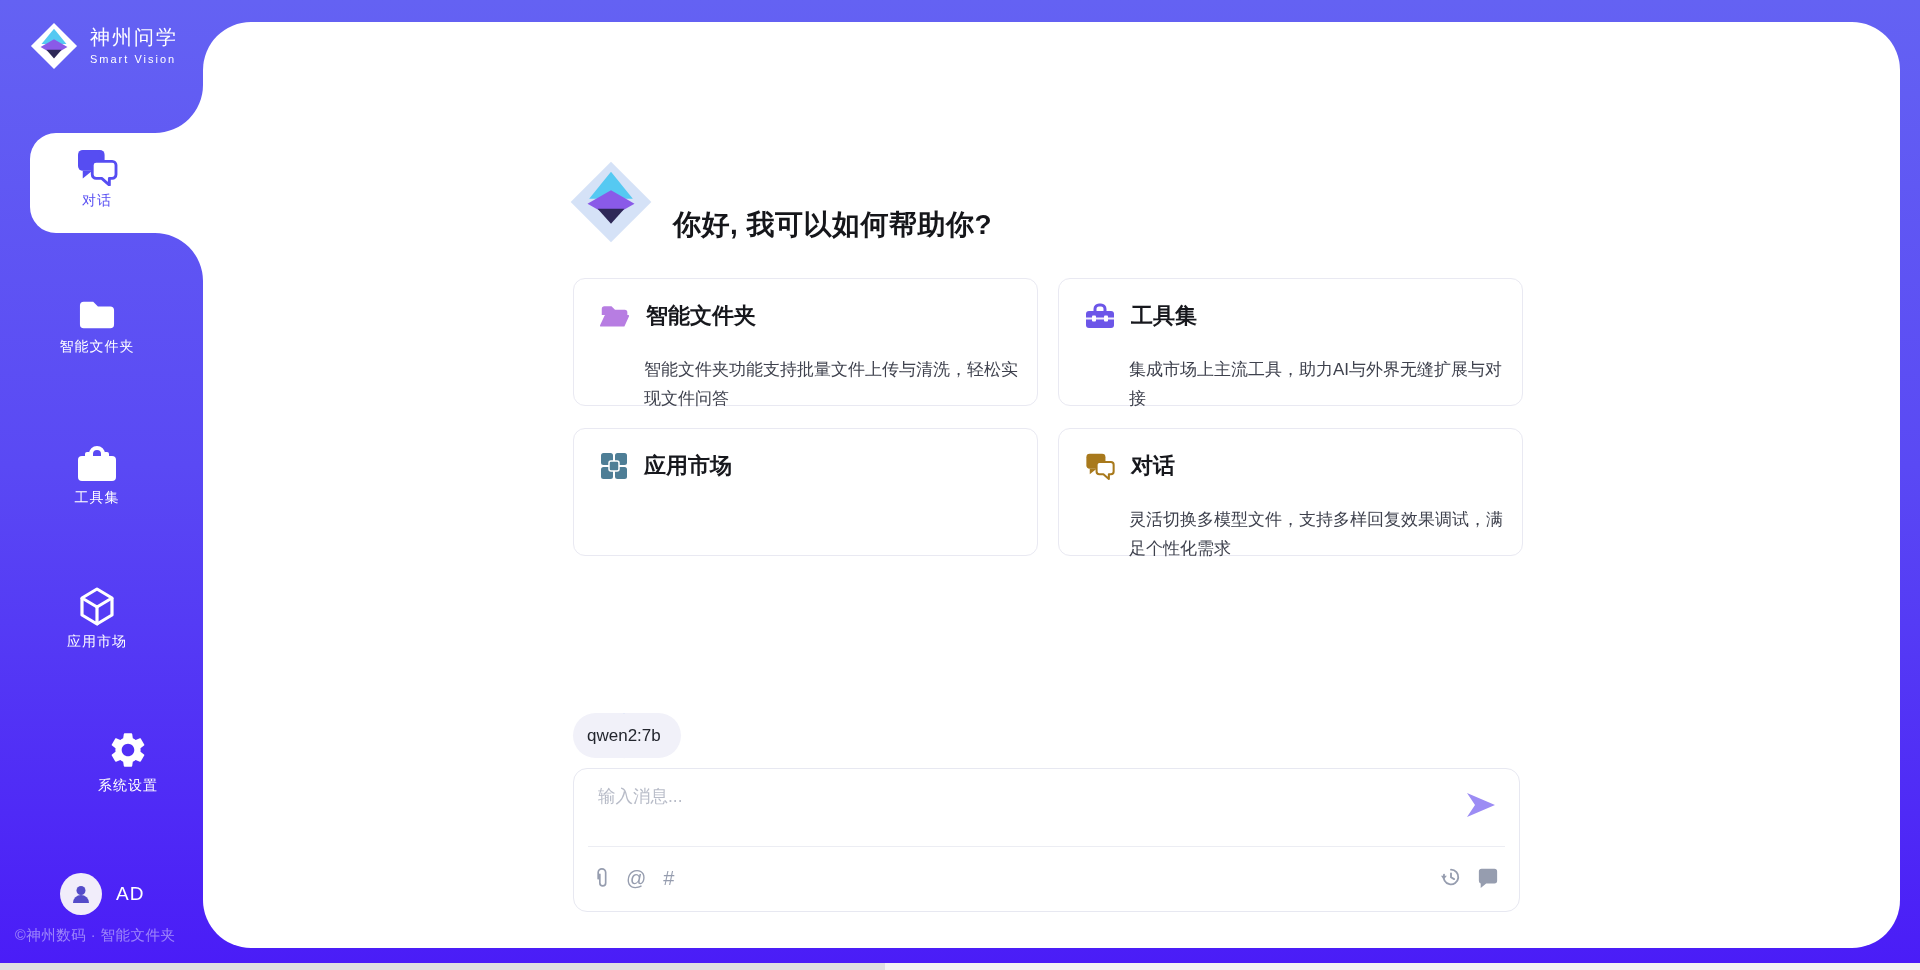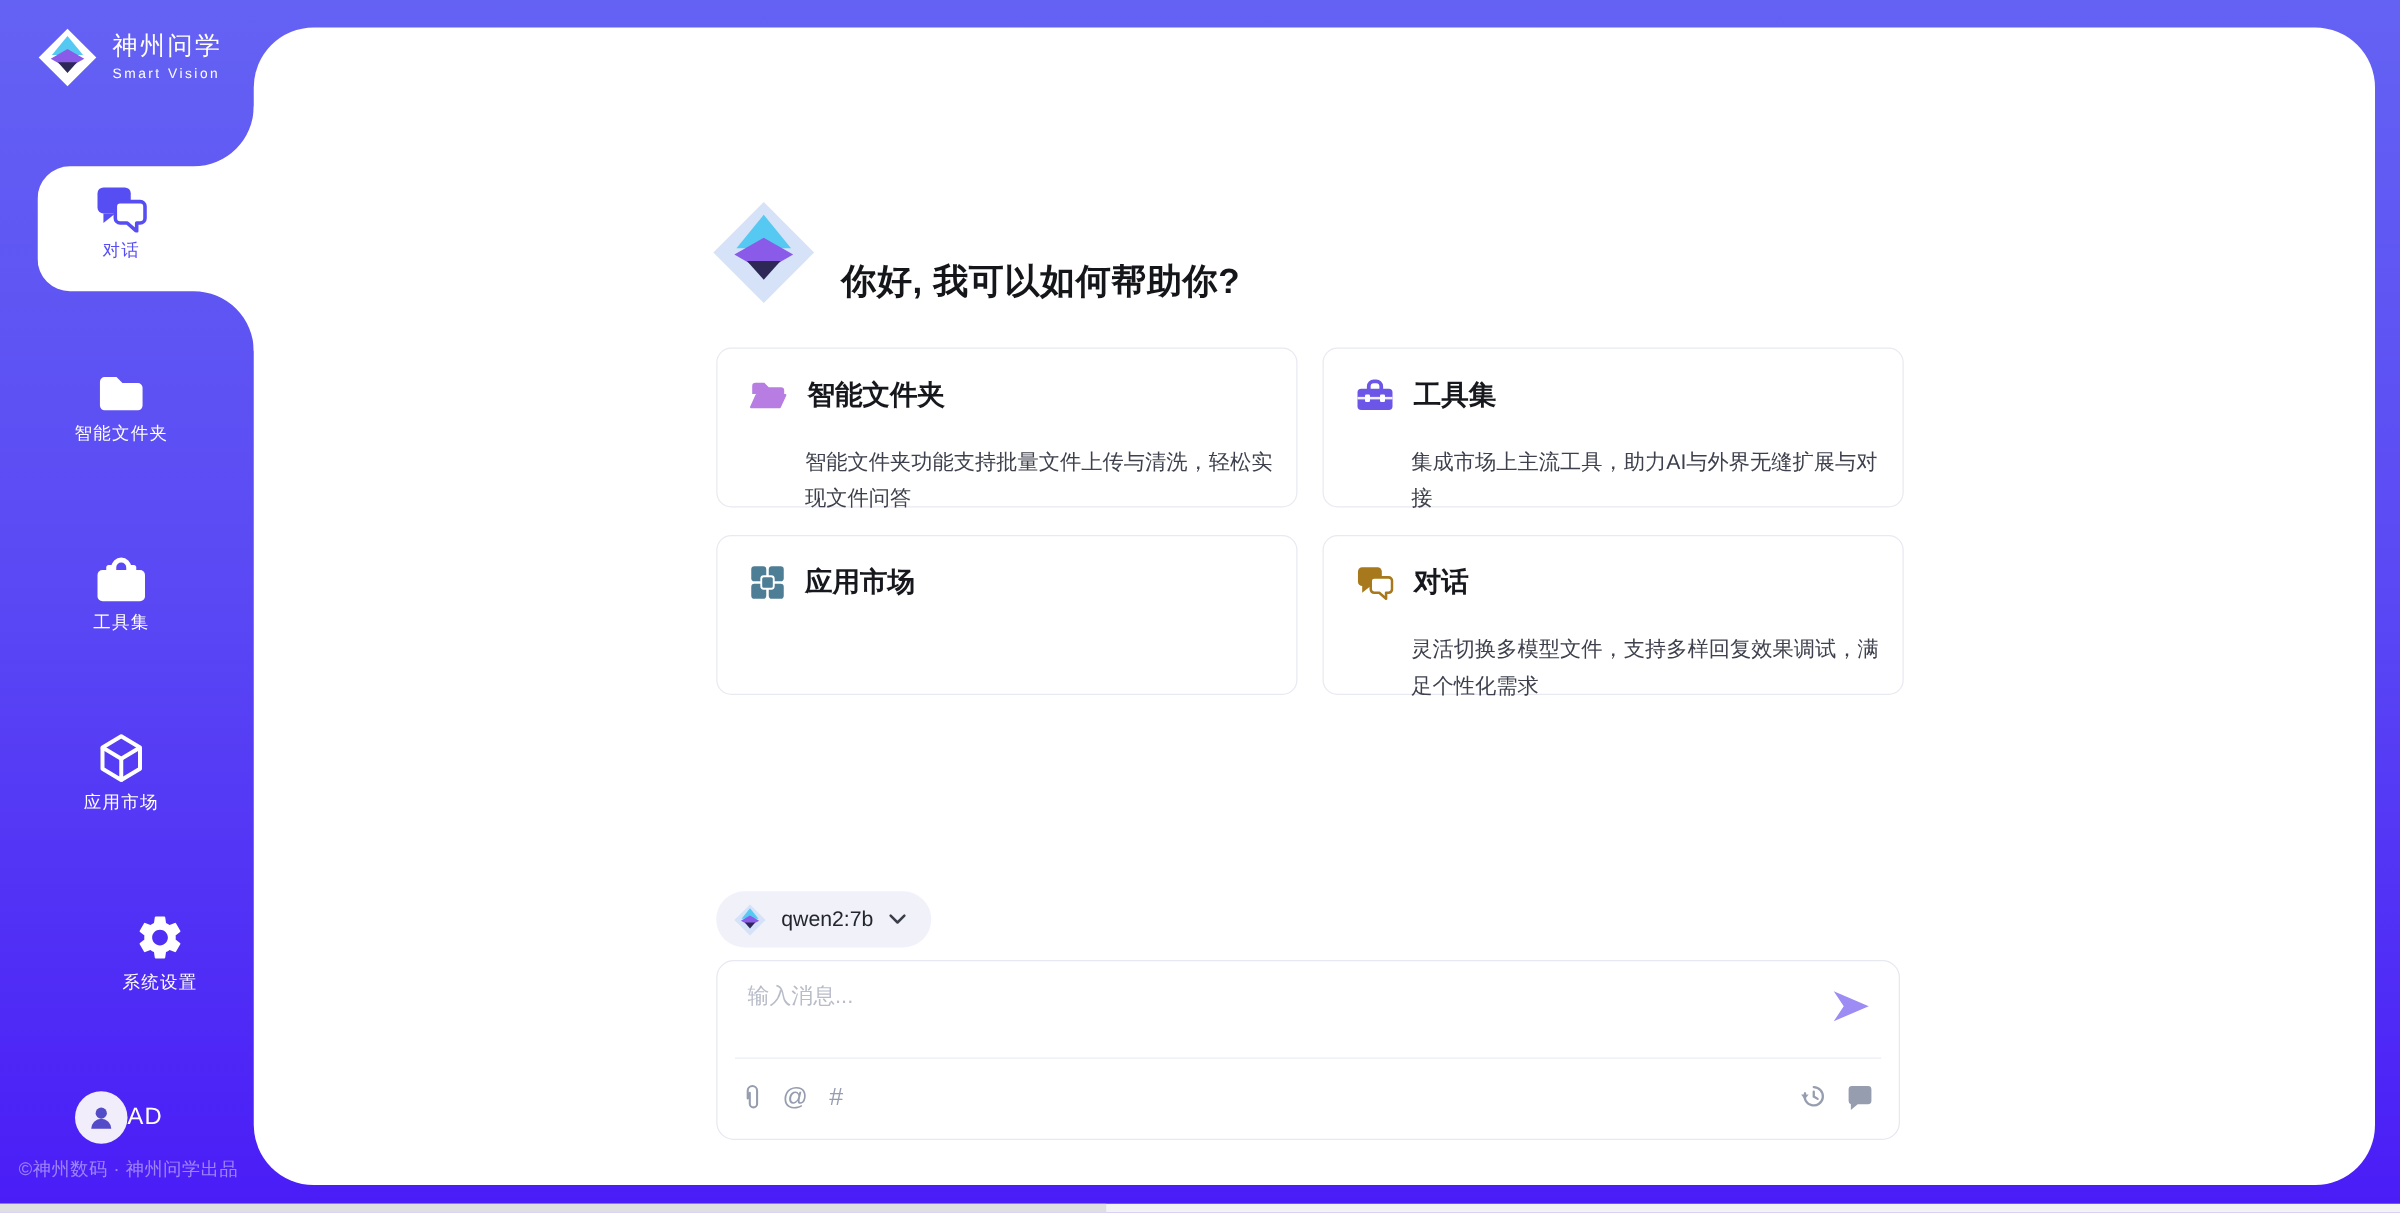--- a/index.html
+++ b/index.html
@@ -18,42 +18,42 @@
   .sidebar{position:absolute;left:0;top:0;width:203px;height:970px;z-index:2;}
   .brand{position:absolute;left:30px;top:22px;display:flex;align-items:center;gap:12px;}
   .brand-text .cn{color:#fff;font-size:20px;font-weight:400;letter-spacing:2px;line-height:22px;}
   .brand-text .en{color:#fff;font-size:11px;letter-spacing:2px;line-height:14px;margin-top:4px;}
 
   .nav-item{position:absolute;left:0;width:194px;text-align:center;cursor:pointer;}
   .nav-item .ico{display:block;margin:0 auto;}
   .nav-label{display:block;margin-top:6px;font-size:14px;color:#ffffff;letter-spacing:1px;}
   .nav-item.active .nav-label{color:#564df2;}
 
-  .user-row{position:absolute;left:60px;top:873px;display:flex;align-items:center;}
+  .user-row{position:absolute;left:60px;top:873px;display:flex;align-items:center;gap:14px;}
   .avatar{width:42px;height:42px;border-radius:50%;background:#f1edfa;display:flex;align-items:center;justify-content:center;}
   .user-initials{color:#fff;font-size:19px;letter-spacing:1px;}
   .side-footer{position:absolute;left:15px;top:926px;font-size:14.5px;color:rgba(255,255,255,.45);letter-spacing:.5px;white-space:nowrap;}
 
   
   .greeting-row{position:absolute;left:366px;top:138px;display:flex;align-items:flex-end;gap:20px;}
   .greeting-title{font-size:28px;font-weight:700;color:#15161a;letter-spacing:.5px;}
 
   
   .cards{position:absolute;left:370px;top:256px;display:grid;
          grid-template-columns:465px 465px;grid-auto-rows:128px;column-gap:20px;row-gap:22px;}
   .card{box-sizing:border-box;border:1px solid #e9e9f2;border-radius:12px;background:#fff;
         padding:22px 28px 0 26px;cursor:pointer;}
   .card-head{display:flex;align-items:center;gap:16px;}
   .card-title{font-size:22px;font-weight:700;color:#17181d;}
   .card-desc{margin:24px 0 0 44px;width:382px;font-size:17px;line-height:29px;color:#3e414d;}
 
   
   .model-pill{position:absolute;left:370px;top:691px;height:45px;border-radius:23px;
               background:#f1f1f9;display:inline-flex;align-items:center;gap:12px;
-              padding:0 20px 0 14px;cursor:pointer;}
+              padding:0 20px 0 14px;cursor:pointer;flex-direction:column;}
   .model-name{font-size:17px;color:#23262e;}
 
   
   .composer{position:absolute;left:370px;top:746px;width:947px;height:144px;box-sizing:border-box;
             border:1.5px solid #e7e8f1;border-radius:14px;background:#fff;}
   .composer-input{position:absolute;left:22px;top:16px;width:840px;border:none;outline:none;
                   font-size:17.5px;color:#333;background:transparent;font-family:inherit;}
   .composer-input::placeholder{color:#b8bcc8;}
   .send-btn{position:absolute;right:22px;top:22px;width:32px;height:28px;background:none;border:none;padding:0;cursor:pointer;}
   .composer-divider{position:absolute;left:14px;right:14px;top:77px;border-top:1px solid #ecedf3;}
@@ -249,20 +249,20 @@
     <div class="user-row">
       <div class="avatar">
         <svg width="24" height="24" viewBox="0 0 24 24">
           <circle cx="12" cy="8.5" r="4.5" fill="#544bc9"></circle>
           <path d="M4 21 a8 8 0 0 1 16 0 z" fill="#544bc9"></path>
         </svg>
       </div>
       <span class="user-initials">AD</span>
     </div>
 
-    <div class="side-footer">©神州数码 · 神州问学出品</div>
+    <div class="side-footer">©神州数码 · 智能文件夹</div>
   </div>
 
   <div class="hscroll">
     <div class="hscroll-thumb"></div>
   </div>
 
 </div>
 
 </body></html>

